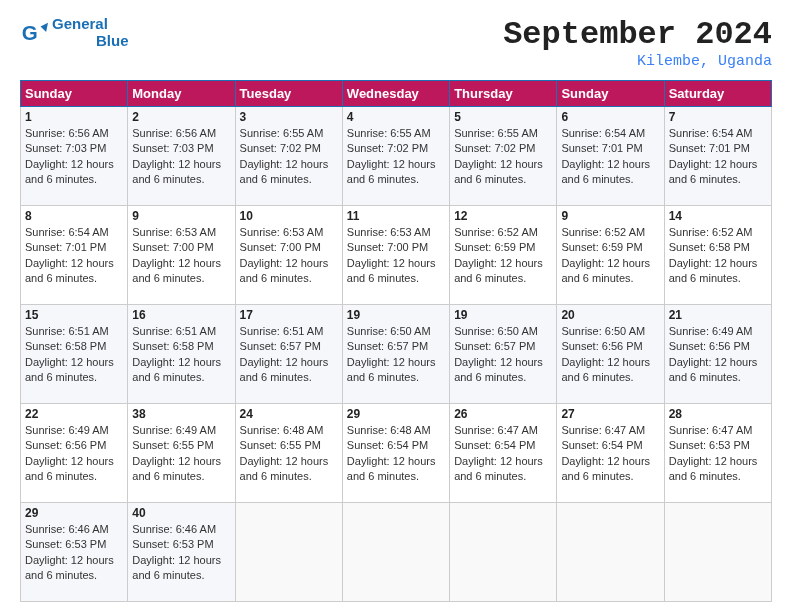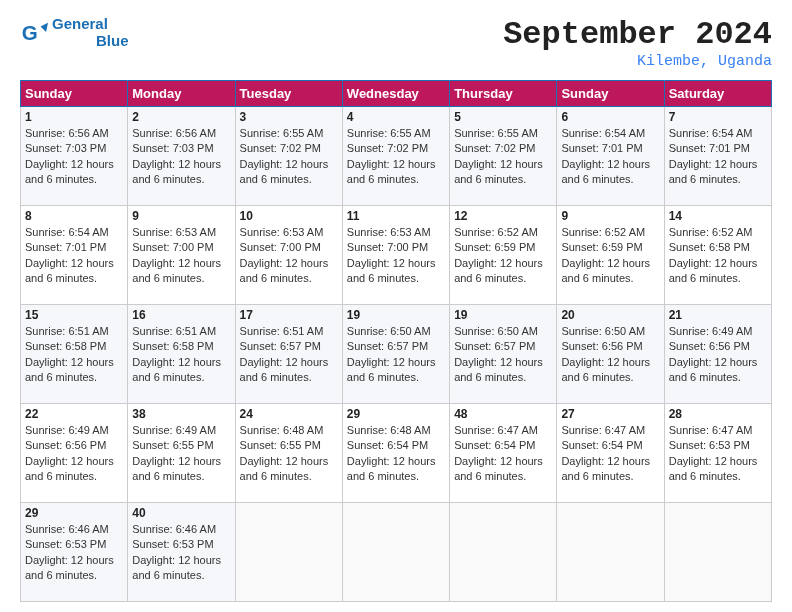--- a/index.html
+++ b/index.html
@@ -327,21 +327,21 @@
       </td>
           <td>
         <span class="day-num">29</span>
         <div class="day-info">
           Sunrise: 6:48 AM<br>
           Sunset: 6:54 PM<br>
           Daylight: 12 hours and 6 minutes.
         </div>
       </td>
           <td>
-        <span class="day-num">48</span>
+        <span class="day-num">26</span>
         <div class="day-info">
           Sunrise: 6:47 AM<br>
           Sunset: 6:54 PM<br>
           Daylight: 12 hours and 6 minutes.
         </div>
       </td>
           <td>
         <span class="day-num">27</span>
         <div class="day-info">
           Sunrise: 6:47 AM<br>

